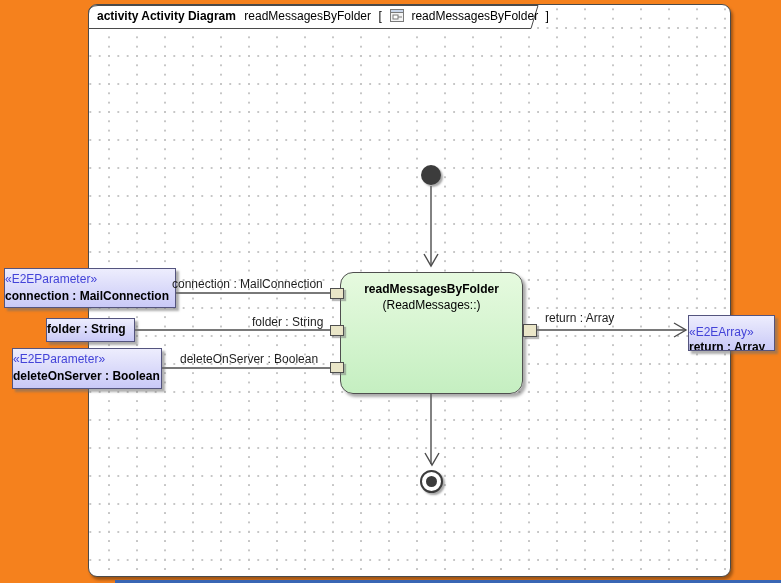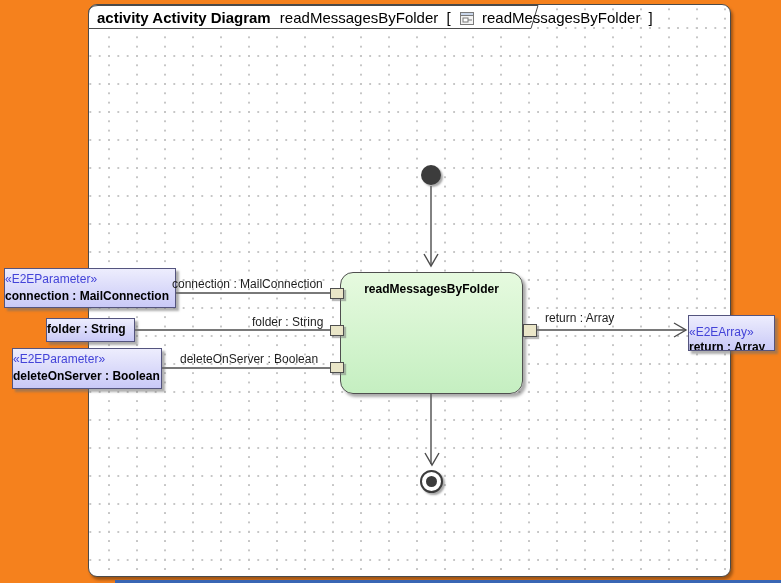--- a/index.html
+++ b/index.html
@@ -15,21 +15,21 @@
       radial-gradient(circle, #C6C6C6 0.9px, rgba(0,0,0,0) 1.2px);
     background-size: 9.33px 28px, 28px 9.33px;
     background-position: 6px 9px, 6px 9px;
     border:1px solid #4A4A4A;
     border-radius:9px;
     box-shadow:2px 3px 3px rgba(0,0,0,0.35);
   }
 
   
   .hdr-svg{position:absolute;left:88px;top:4px;}
-  .hdr-text{position:absolute;left:97px;top:9px;font-size:15px;color:#000;white-space:nowrap;}
+  .hdr-text{position:absolute;left:97px;top:9px;font-size:12px;color:#000;white-space:nowrap;}
   .hdr-text .b{font-weight:bold;margin-right:5px;}
   .hdr-text .sp{margin-right:4px;}
   .hdr-ico{display:inline-block;vertical-align:-2px;margin:0 4px 0 1px;}
 
   
   .param{
     position:absolute;text-align:left;
     background:linear-gradient(180deg,#EDEDFD 0%,#C9C9F7 100%);
     border:1px solid #54547E;
     box-shadow:3px 3px 2px rgba(110,110,110,0.55);
@@ -126,20 +126,21 @@
     <div class="pname">deleteOnServer : Boolean</div>
   </div>
 
   <div class="param" style="left:688px;top:315px;width:85px;height:34px;">
     <div class="stereo" style="padding-top:8px;line-height:16px;">«E2EArray»</div>
     <div class="pname" style="line-height:15px;">return : Array</div>
   </div>
 
   <div class="action">
     <div class="t1">readMessagesByFolder</div>
+    <div class="t2">(ReadMessages::)</div>
   </div>
 
   <div class="pin" style="left:330px;top:288px;"></div>
   <div class="pin" style="left:330px;top:325px;"></div>
   <div class="pin" style="left:330px;top:362px;"></div>
   <div class="pin" style="left:523px;top:324px;height:11px;"></div>
 
   <div class="initial"></div>
   <div class="final-outer">
     <div class="final-inner"></div>

